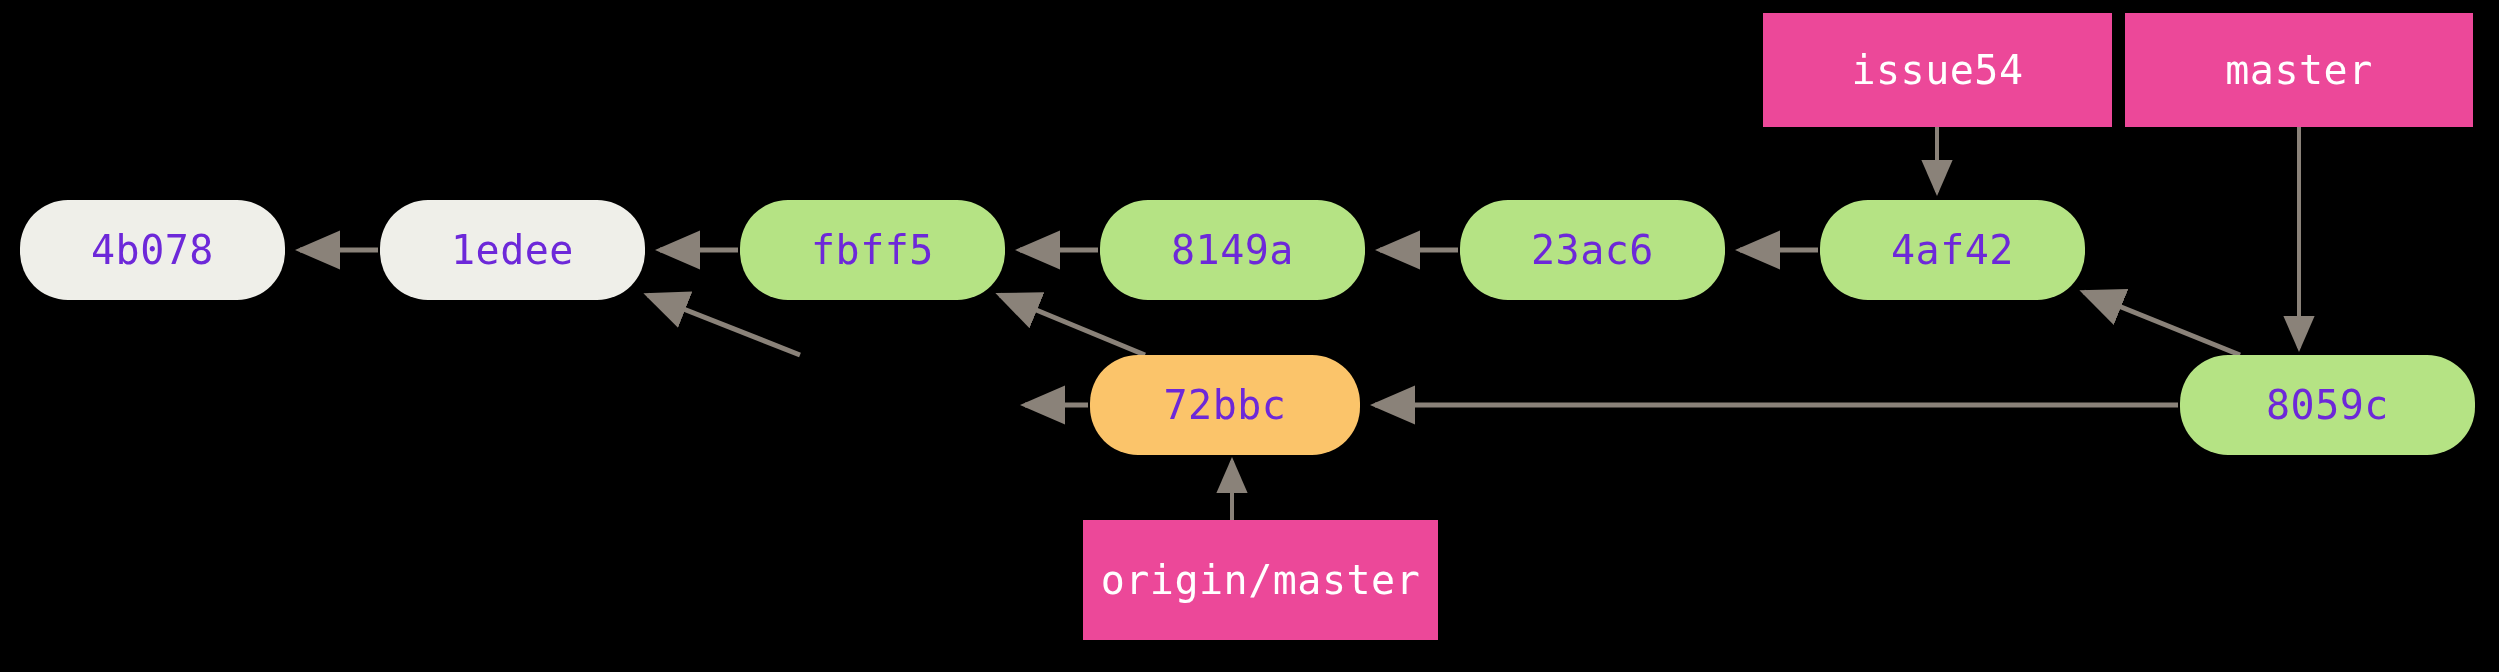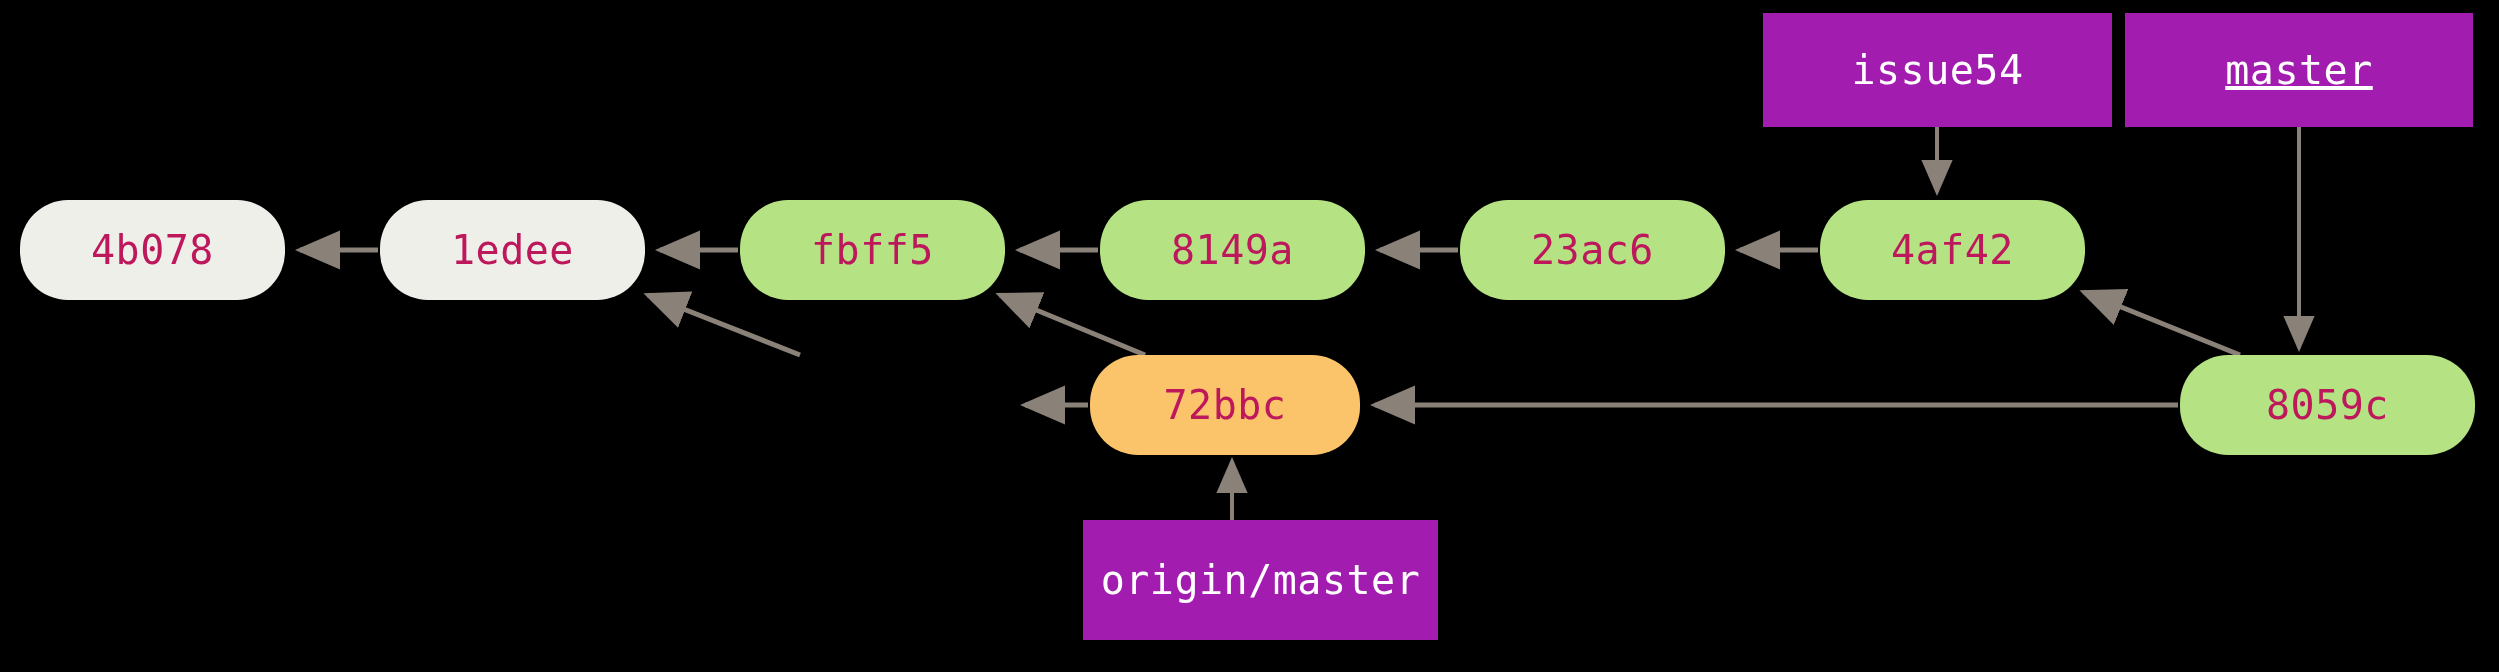--- a/index.html
+++ b/index.html
@@ -26,33 +26,33 @@
   }
   .commit-node {
     position: absolute;
     display: flex;
     align-items: center;
     justify-content: center;
     border-radius: 48px;
     box-sizing: border-box;
     font-size: 40px;
     letter-spacing: 0.5px;
-    color: #be185d;
+    color: #6d28d9;
     white-space: nowrap;
     user-select: none;
   }
   .commit-node.white  { background: #efefe9; }
   .commit-node.green  { background: #b5e384; justify-content: center; }
   .commit-node.orange { background: #fbc46a; }
   .branch-label {
     position: absolute;
     display: flex;
     align-items: center;
     justify-content: center;
-    background: #a21caf;
+    background: #ec4899;
     color: #ffffff;
     font-size: 40px;
     letter-spacing: 0.5px;
     white-space: nowrap;
     box-sizing: border-box;
     user-select: none;
   }
 </style>
 </head>
 <body>
@@ -114,21 +114,21 @@
   </div>
 
   <div class="commit-node green" style="left:2180px; top:355px; width:295px; height:100px;">
     <span>8059c</span>
   </div>
 
   <div class="branch-label" style="left:1763px; top:13px; width:349px; height:114px;">
     <span>issue54</span>
   </div>
 
-  <div class="branch-label" style="left:2125px; top:13px; width:348px; height:114px;text-decoration:underline;">
+  <div class="branch-label" style="left:2125px; top:13px; width:348px; height:114px;">
     <span>master</span>
   </div>
 
   <div class="branch-label" style="left:1055px; top:520px; width:355px; height:120px;margin-left:28px;">
     <span>origin/master</span>
   </div>
 
 </div>
 
 </body></html>

